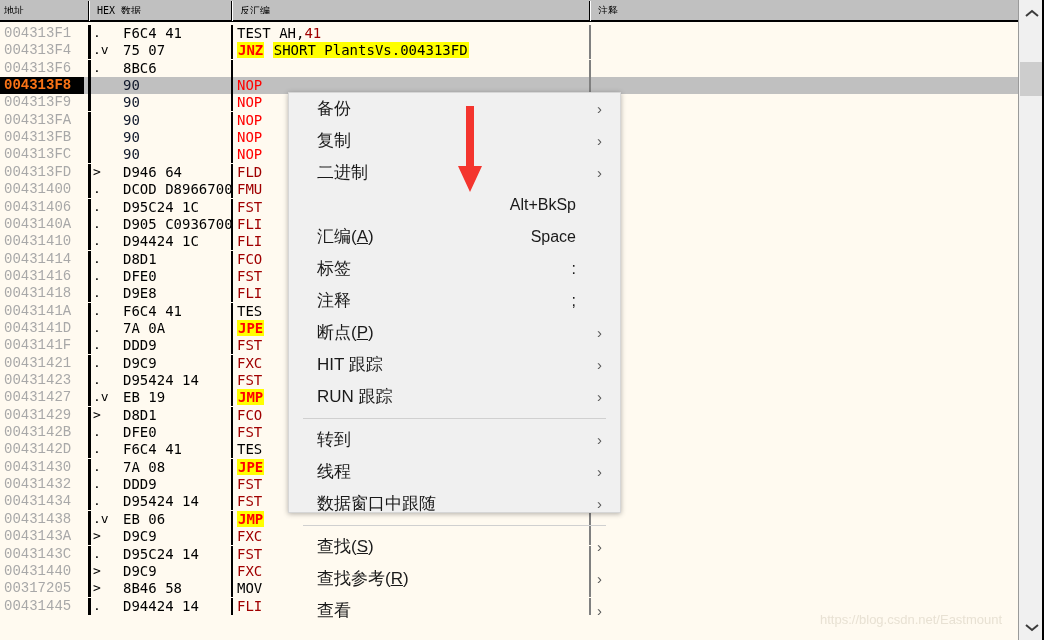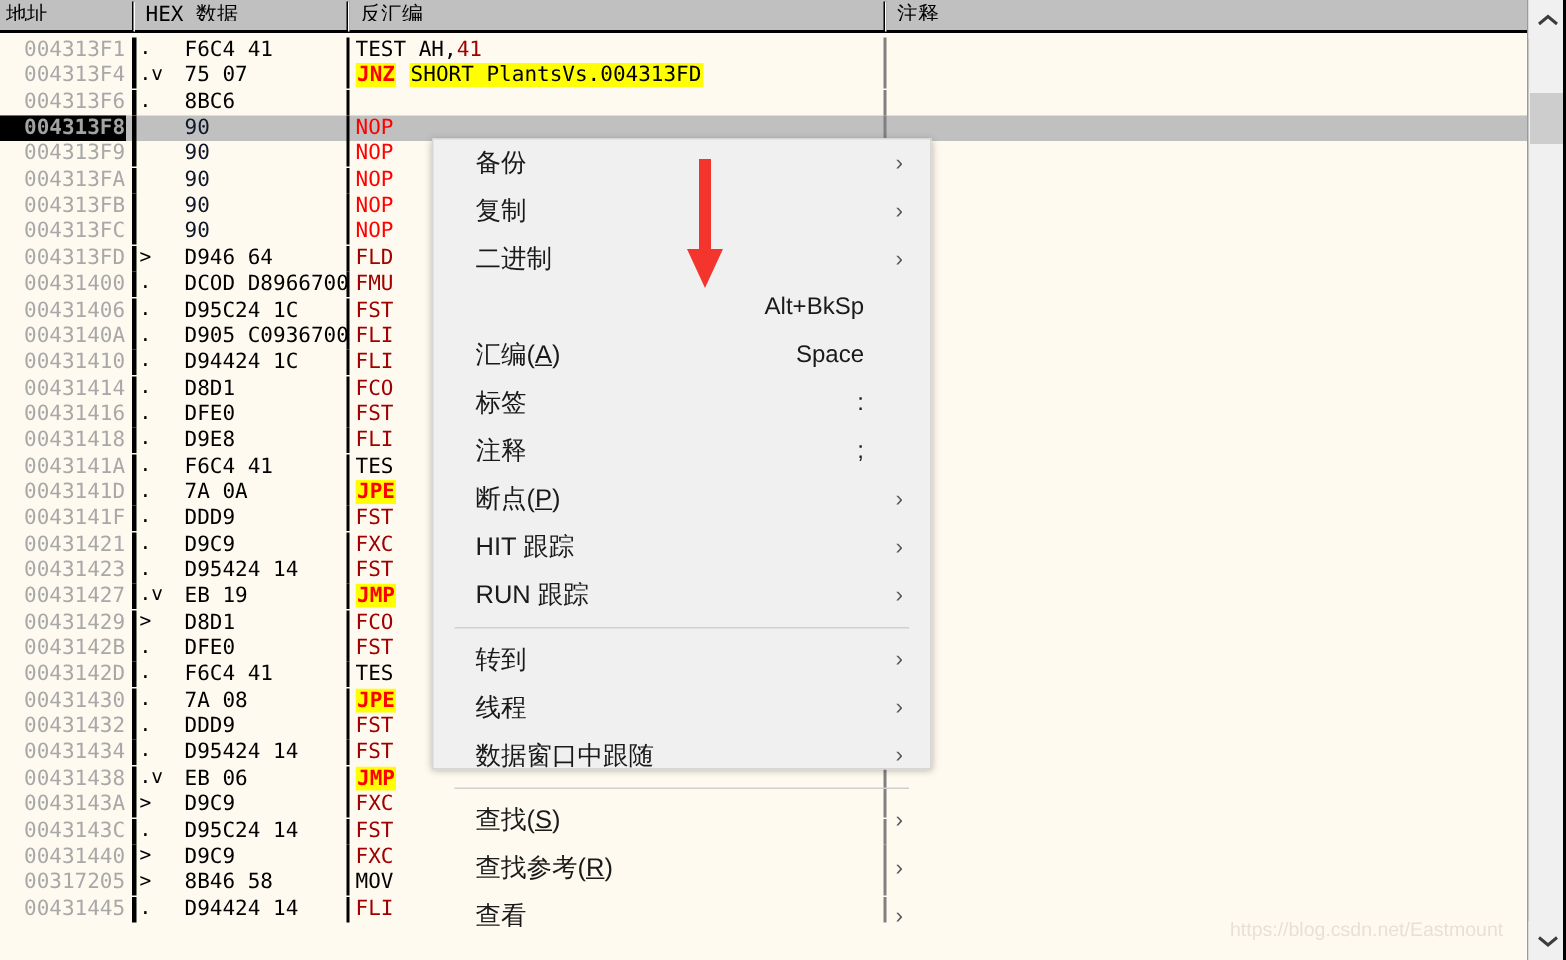--- a/index.html
+++ b/index.html
@@ -8,32 +8,32 @@
     background:#fffaf0;
     font-family:"DejaVu Sans Mono",monospace;
     position:relative;
   }
   #app{position:absolute;left:0;top:0;width:1044px;height:640px;overflow:hidden;background:#fffaf0;}
 
   
   .hdr{position:absolute;left:0;top:0;width:1044px;height:22px;background:#c0c0c0;
        border-bottom:2px solid #000;box-sizing:border-box;}
   .hdr-cell{position:absolute;top:0;height:14px;box-sizing:border-box;
-       font-family:"DejaVu Sans Mono",monospace;font-size:14px;color:#000;
+       font-family:"DejaVu Sans Mono",monospace;font-size:10px;color:#000;
        line-height:21px;padding-left:4px;white-space:nowrap;overflow:hidden;}
   .hdr-sep{position:absolute;top:1px;width:2px;height:20px;background:#000;}
   .hdr-sep i{position:absolute;left:1px;top:0;width:1px;height:20px;background:#fff;}
 
   
   .grid{position:absolute;left:0;top:22px;width:1018px;height:618px;background:#fffaf0;overflow:hidden;}
   .row{position:absolute;left:0;width:1018px;height:17px;}
   .row .addr{position:absolute;left:0;top:0;width:84px;height:17px;
        font-size:14px;line-height:16px;color:#a8a8a8;letter-spacing:0px;
-       padding-left:16px;box-sizing:border-box;white-space:nowrap;}
-  .row.sel .addr{background:#000;color:#a3a3a3;font-weight:bold;}
+       padding-left:4px;box-sizing:border-box;white-space:nowrap;font-family:Liberation Mono, monospace;}
+  .row.sel .addr{background:#000;color:#f97316;font-weight:bold;}
   .row .bar{position:absolute;left:88px;top:0;width:3px;height:17px;background:#000;}
   .row .mark{position:absolute;left:93px;top:0;width:30px;height:17px;font-size:13px;
        line-height:16px;color:#000;white-space:nowrap;}
   .row .hex{position:absolute;left:123px;top:0;width:105px;height:17px;font-size:14px;
        line-height:16px;color:#000;white-space:nowrap;}
   .row .hex.nop{color:#0f172a;}
   .row .dsep{position:absolute;left:231px;top:0;width:2px;height:17px;background:#000;}
   .row .dis{position:absolute;left:237px;top:0;width:350px;height:17px;font-size:14px;
        line-height:16px;color:#000;white-space:nowrap;overflow:hidden;}
   .row .csep{position:absolute;left:589px;top:0;width:2px;height:17px;background:#808080;}

